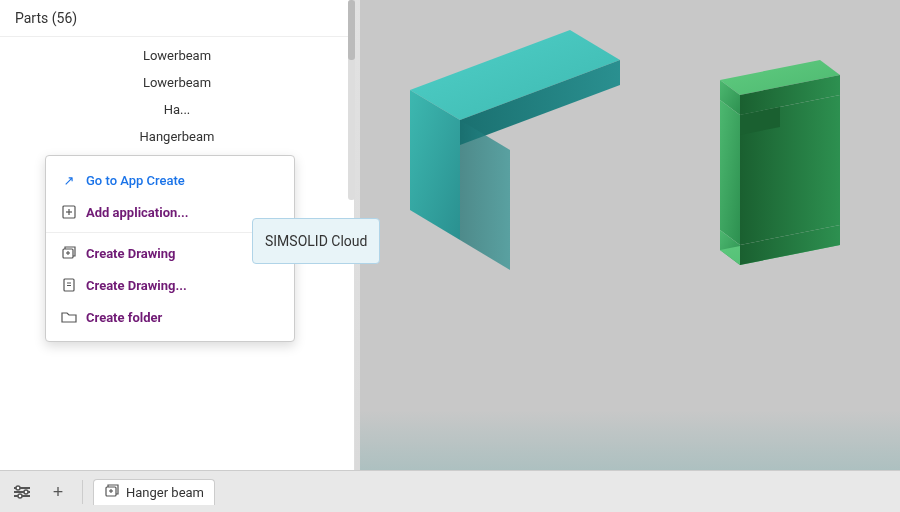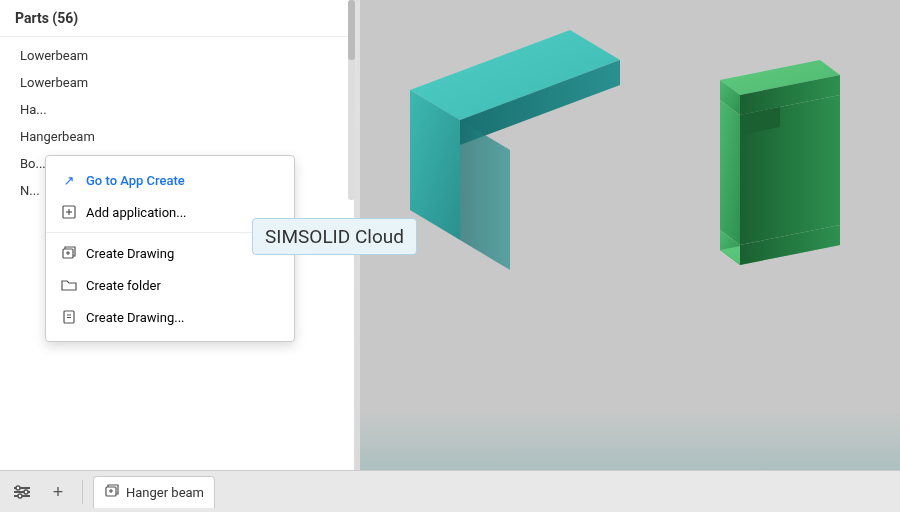--- a/index.html
+++ b/index.html
@@ -38,35 +38,36 @@
       top: 0; left: 0;
       width: 355px;
       height: 470px;
       background: white;
       border-right: 1px solid #ddd;
       overflow: hidden;
     }
 
     .parts-header {
       padding: 10px 15px;
-      font-weight: 700;
+      font-weight: 400;
       font-size: 14px;
       color: #333;
       border-bottom: 1px solid #eee;
     }
 
     .parts-list {
       padding: 5px 0;
     }
 
     .part-item {
       padding: 6px 20px;
       font-size: 13px;
       color: #333;
       cursor: pointer;
+      text-align: center;
     }
 
     
     .context-menu {
       position: absolute;
       top: 155px;
       left: 45px;
       width: 250px;
       background: white;
       border: 1px solid #ccc;
@@ -83,23 +84,24 @@
 
     .menu-section-bottom {
       padding: 4px 0;
     }
 
     .menu-item {
       display: flex;
       align-items: center;
       padding: 7px 14px;
       font-size: 13px;
-      color: #000000;
+      color: #701a75;
       cursor: pointer;
       gap: 8px;
+      font-weight: bold;
     }
 
     .menu-item.app-store {
       color: #1a73e8;
       font-weight: 500;
     }
 
     .menu-item .icon {
       width: 18px;
       height: 18px;
@@ -111,22 +113,22 @@
     }
 
     
     .tooltip-bubble {
       position: absolute;
       top: 218px;
       left: 252px;
       background: #e8f4f8;
       border: 1px solid #b0d4e8;
       border-radius: 4px;
-      padding: 6px 12px;
-      font-size: 19px;
+      padding: 14px 12px;
+      font-size: 14px;
       color: #333;
       white-space: nowrap;
       z-index: 200;
     }
 
     
     .bottom-toolbar {
       position: absolute;
       bottom: 0; left: 0;
       width: 900px;
@@ -158,21 +160,21 @@
       align-items: center;
       gap: 6px;
       background: white;
       border: 1px solid #ccc;
       border-bottom: none;
       border-radius: 4px 4px 0 0;
       padding: 4px 10px;
       font-size: 13px;
       color: #333;
       cursor: pointer;
-      height: 32px;
+      height: 26px;
       margin-bottom: -1px;
     }
 
     .divider-v {
       width: 1px;
       height: 24px;
       background: #ccc;
       margin: 0 2px;
     }
 
@@ -299,34 +301,34 @@
             <polyline points="4,4 4,2 14,2 14,11 12,11" fill="none" stroke="#555" stroke-width="1.2"></polyline>
             <line x1="5" y1="8" x2="9" y2="8" stroke="#555" stroke-width="1.1"></line>
             <line x1="7" y1="6" x2="7" y2="10" stroke="#555" stroke-width="1.1"></line>
           </svg>
         </span>
         <span>Create Drawing</span>
       </div>
       <div class="menu-item">
         <span class="icon">
           <svg width="16" height="16" viewBox="0 0 16 16">
-            <path d="M1 4 L1 13 L15 13 L15 6 L8 6 L6 4 Z" fill="none" stroke="#555" stroke-width="1.2"></path>
-          </svg>
-        </span>
-        <span>Create folder</span>
-      </div>
-      <div class="menu-item">
-        <span class="icon">
-          <svg width="16" height="16" viewBox="0 0 16 16">
             <rect x="3" y="2" width="10" height="12" rx="1" fill="none" stroke="#555" stroke-width="1.2"></rect>
             <line x1="6" y1="6" x2="10" y2="6" stroke="#555" stroke-width="1"></line>
             <line x1="6" y1="8.5" x2="10" y2="8.5" stroke="#555" stroke-width="1"></line>
           </svg>
         </span>
         <span>Create Drawing...</span>
+      </div>
+      <div class="menu-item">
+        <span class="icon">
+          <svg width="16" height="16" viewBox="0 0 16 16">
+            <path d="M1 4 L1 13 L15 13 L15 6 L8 6 L6 4 Z" fill="none" stroke="#555" stroke-width="1.2"></path>
+          </svg>
+        </span>
+        <span>Create folder</span>
       </div>
     </div>
   </div>
 
   <div class="tooltip-bubble">
     <span>SIMSOLID Cloud</span>
   </div>
 
   <div class="bottom-toolbar">
     <button class="toolbar-btn" title="Settings">

